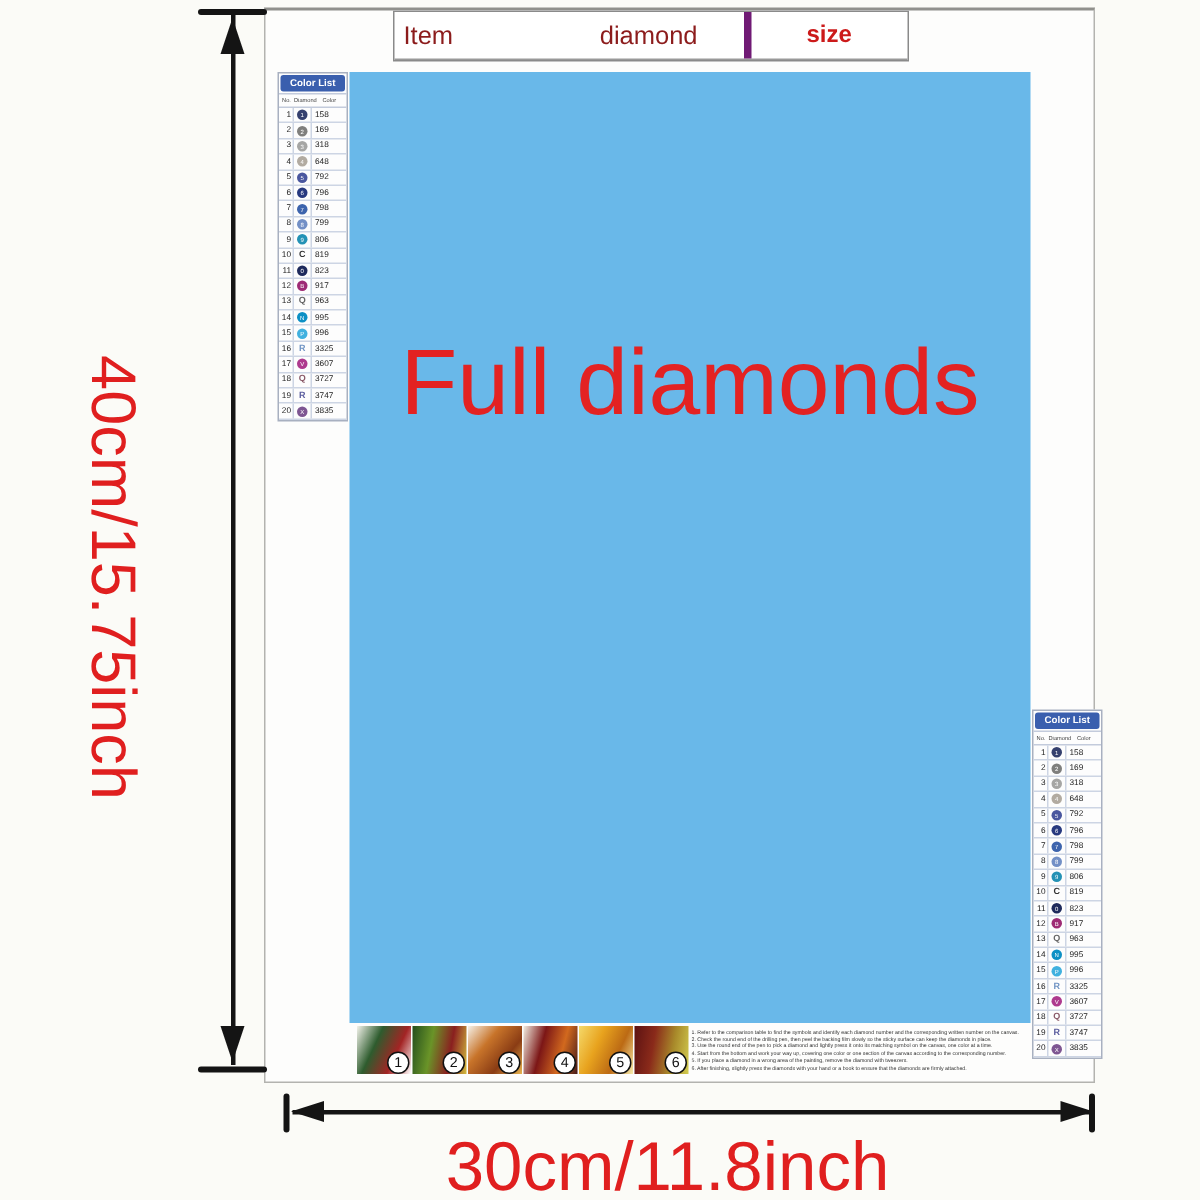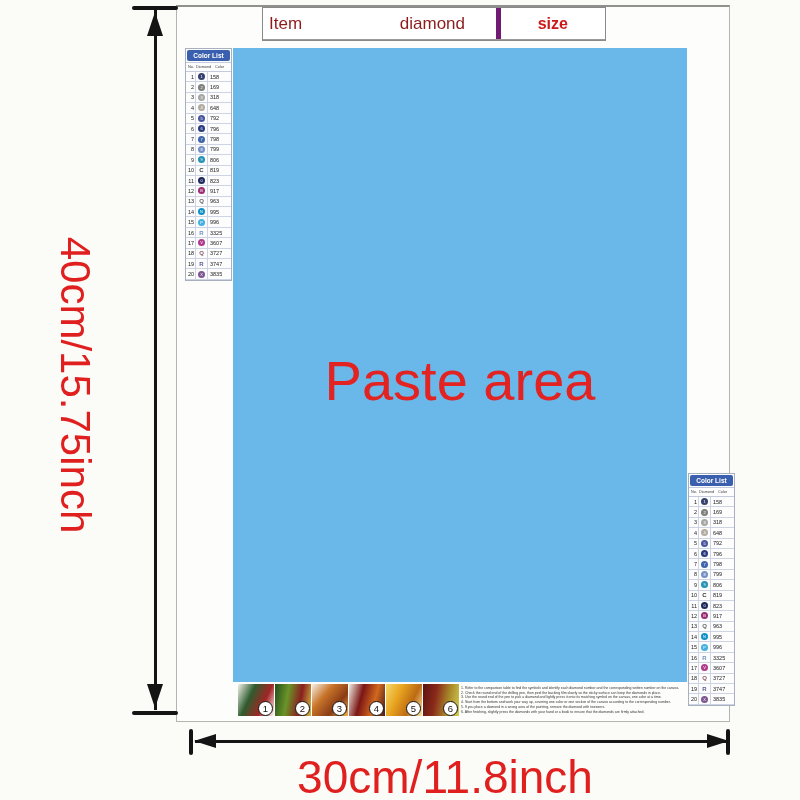--- a/index.html
+++ b/index.html
@@ -115,21 +115,21 @@
 
   <div class="item-table">
     <div class="it-row it-head">
       <span class="c1">Item</span>
       <span class="c2">diamond</span>
       <span class="c3">size</span>
     </div>
   </div>
 
   <div class="paste"></div>
-  <div class="pa-line pa-line2">Paste area</div>
+  <div class="pa-line pa-line1">Full diamonds</div>
 
   <div class="color-list left">
     <div class="cl-title">Color List</div>
     <div class="cl-head">
       <span class="w-no">No.</span>
       <span class="w-sym">Diamond</span>
       <span class="w-code">Color</span>
     </div>
     <div>
         <div class="cl-row">

